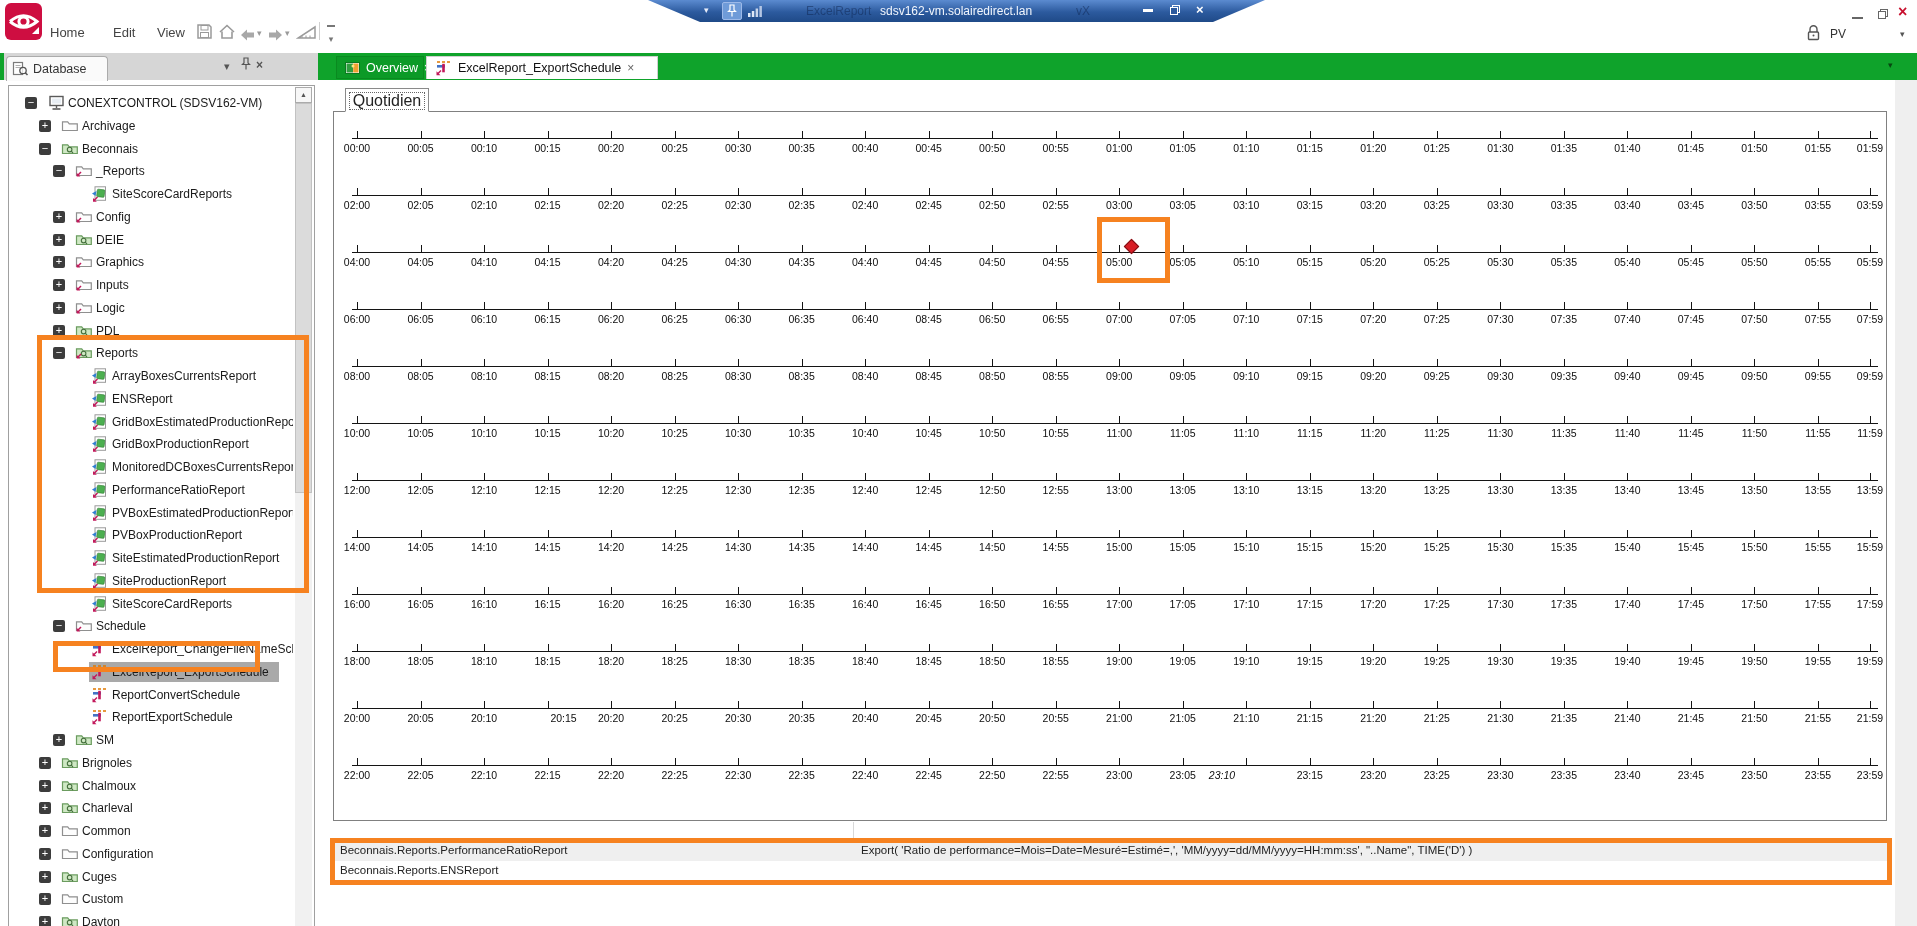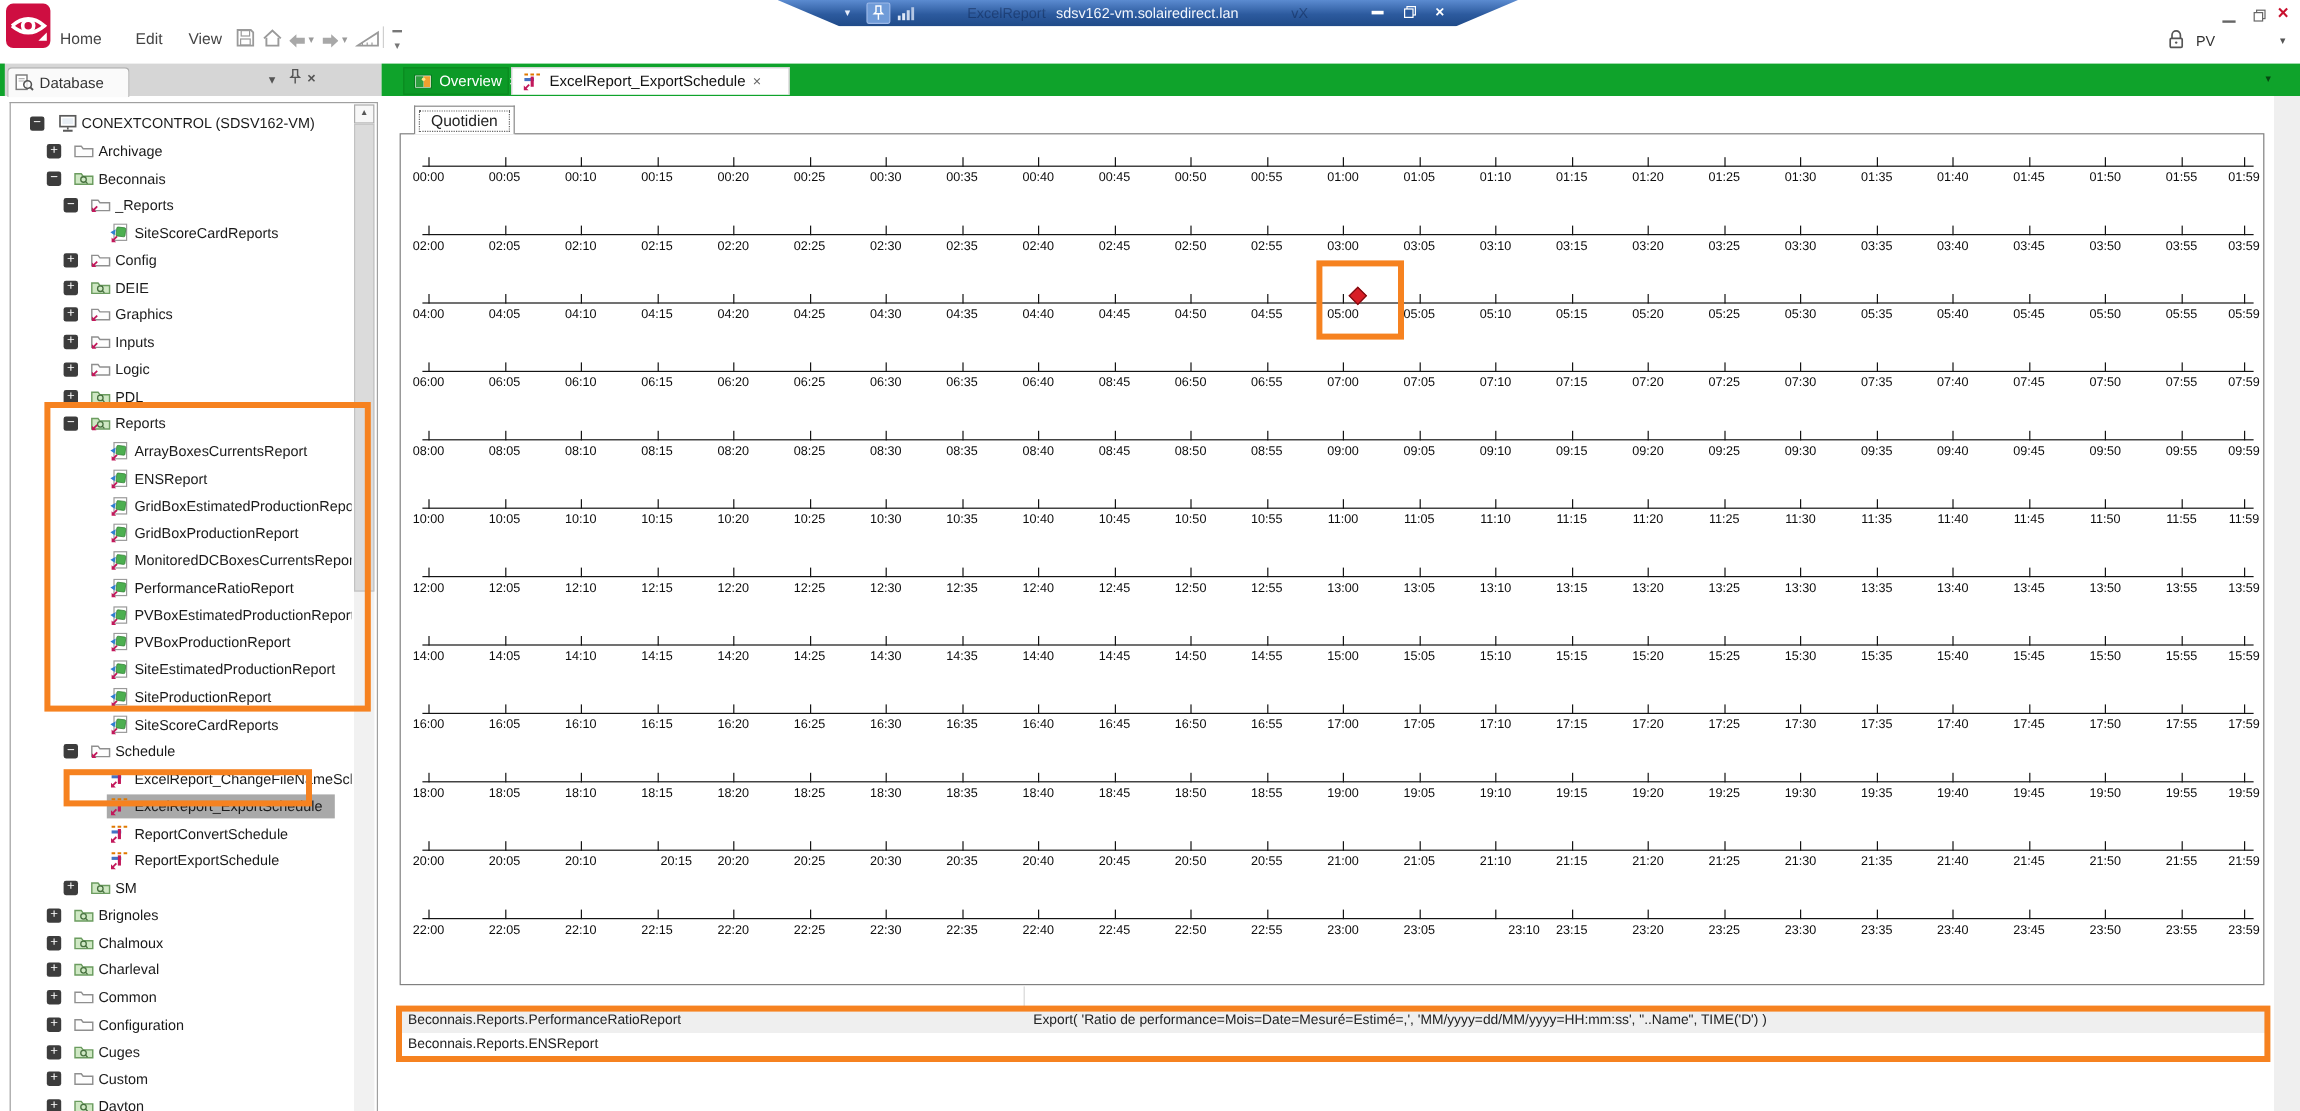--- a/index.html
+++ b/index.html
@@ -40,21 +40,21 @@
   .sel-bg{position:absolute;top:1px;height:20px;background:#a9a9a9;}
   
   .sb-track{position:absolute;background:#f1f1f1;}
   .sb-thumb{position:absolute;background:#dbdbdb;border:1px solid #c2c2c2;box-sizing:border-box;}
   .sb-btn{position:absolute;width:17px;height:16px;background:#f7f7f7;border:1px solid #ababab;
     box-sizing:border-box;text-align:center;font-size:7px;color:#555;line-height:14px;}
   
   #quotidien-tab{position:absolute;left:345px;top:88px;width:84px;height:24px;background:#fff;
     border:1px solid #8a8a8a;border-bottom:1px solid #fff;box-sizing:border-box;z-index:3;}
   #quotidien-inner{position:absolute;left:3px;top:3px;right:3px;bottom:1px;border:1px dotted #666;
-    font-size:13px;text-align:center;line-height:16px;}
+    font-size:16px;text-align:center;line-height:16px;}
   #sched-panel{position:absolute;left:333px;top:111px;width:1554px;height:710px;border:1px solid #808080;
     box-sizing:border-box;background:#fff;z-index:1;}
   .trow{position:absolute;left:352px;width:1526px;height:30px;z-index:2;}
   .tline{position:absolute;left:0;right:0;top:10px;height:1px;background:#141414;}
   .tick{position:absolute;width:1px;height:8px;background:#141414;top:3px;}
   .tlabel{position:absolute;width:42px;top:14px;text-align:center;font-size:10.5px;color:#0d0d0d;white-space:nowrap;}
   #event-marker{position:absolute;left:1126px;top:241px;width:9px;height:9px;background:#D81E26;
     border:1px solid #7c0d12;transform:rotate(45deg);z-index:4;}
   
   .annot{position:absolute;border:5px solid #F68220;box-sizing:border-box;z-index:6;background:transparent;}
@@ -1189,21 +1189,21 @@
         <div class="tlabel" style="left: 555.68px;">22:45</div>
         <div class="tick" style="left: 640.2px;"></div>
         <div class="tlabel" style="left: 619.2px;">22:50</div>
         <div class="tick" style="left: 703.72px;"></div>
         <div class="tlabel" style="left: 682.72px;">22:55</div>
         <div class="tick" style="left: 767.24px;"></div>
         <div class="tlabel" style="left: 746.24px;">23:00</div>
         <div class="tick" style="left: 830.76px;"></div>
         <div class="tlabel" style="left: 809.76px;">23:05</div>
         <div class="tick" style="left: 894.28px;"></div>
-        <div class="tlabel" style="left: 897px;">23:10</div>
+        <div class="tlabel" style="left: 849px; font-style: italic;">23:10</div>
         <div class="tick" style="left: 957.8px;"></div>
         <div class="tlabel" style="left: 936.8px;">23:15</div>
         <div class="tick" style="left: 1021.32px;"></div>
         <div class="tlabel" style="left: 1000.32px;">23:20</div>
         <div class="tick" style="left: 1084.84px;"></div>
         <div class="tlabel" style="left: 1063.84px;">23:25</div>
         <div class="tick" style="left: 1148.36px;"></div>
         <div class="tlabel" style="left: 1127.36px;">23:30</div>
         <div class="tick" style="left: 1211.88px;"></div>
         <div class="tlabel" style="left: 1190.88px;">23:35</div>

